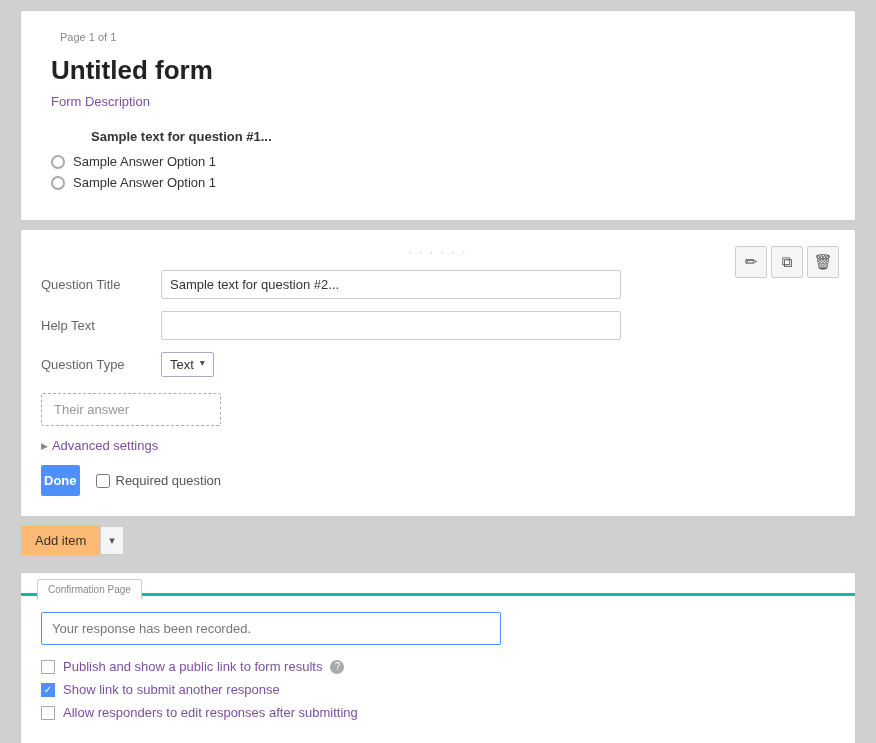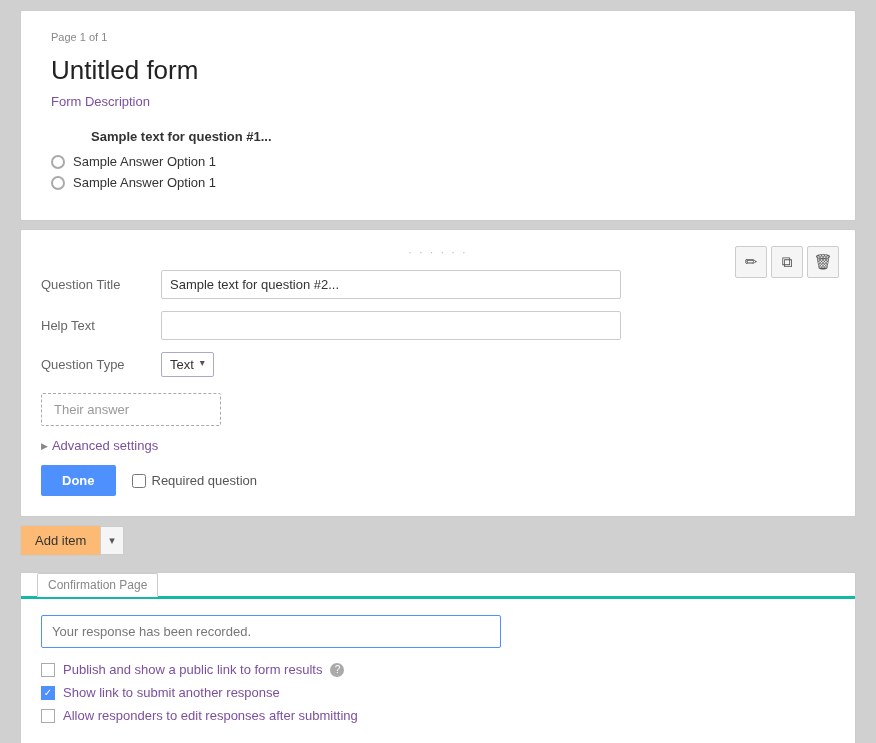--- a/index.html
+++ b/index.html
@@ -25,25 +25,26 @@
       border-radius: 2px;
       padding: 20px 30px 24px;
       margin-bottom: 8px;
       position: relative;
     }
 
     .page-label {
       font-size: 11px;
       color: #888;
       margin-bottom: 12px;
+      margin-left: 9px;
     }
 
     .form-title {
       font-size: 26px;
-      font-weight: normal;
+      font-weight: bold;
       color: #222;
       margin-bottom: 8px;
     }
 
     .form-description {
       color: #7b4f9e;
       font-size: 13px;
       margin-bottom: 20px;
       cursor: pointer;
     }
@@ -188,21 +189,21 @@
       align-items: center;
       gap: 16px;
       margin-top: 8px;
     }
 
     .done-btn {
       background: #4d90fe;
       color: #fff;
       border: none;
       border-radius: 2px;
-      padding: 8px 21px;
+      padding: 8px 3px;
       font-size: 13px;
       cursor: pointer;
       font-weight: bold;
     }
 
     .required-row {
       display: flex;
       align-items: center;
       gap: 6px;
       font-size: 13px;
@@ -255,26 +256,26 @@
       margin-bottom: 8px;
     }
 
     .confirmation-tab {
       display: inline-block;
       border: 1px solid #ccc;
       border-bottom: 1px solid #fff;
       border-radius: 2px 2px 0 0;
       background: #fff;
       padding: 4px 10px;
-      font-size: 12px;
+      font-size: 10px;
       color: #888;
       margin-top: -1px;
       margin-left: 16px;
       position: relative;
-      top: 1px;
+      top: 7px;
     }
 
     .confirmation-body {
       padding: 16px 20px;
       border-top: 3px solid #14b8a6;
     }
 
     .confirmation-input {
       width: 100%;
       max-width: 460px;

